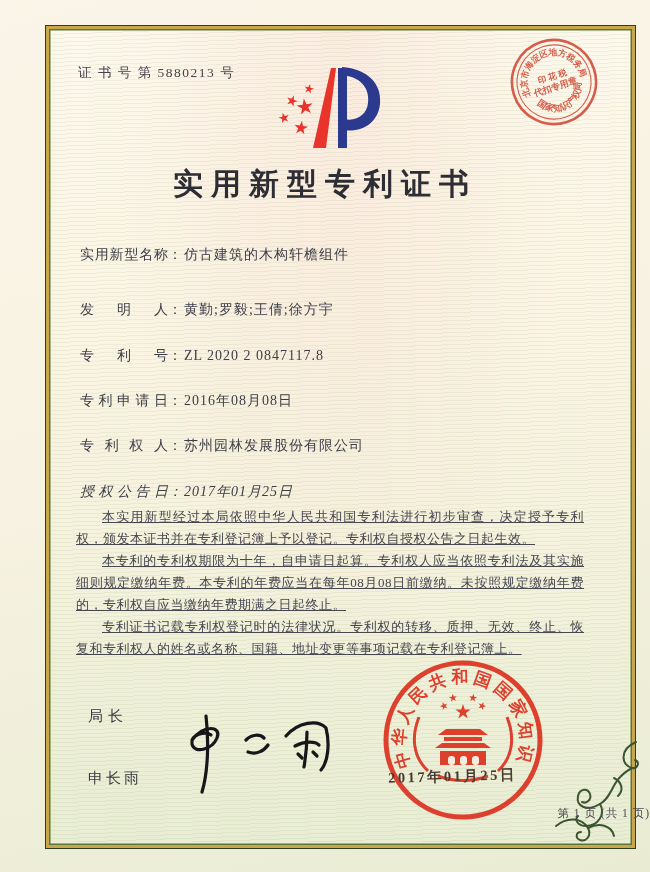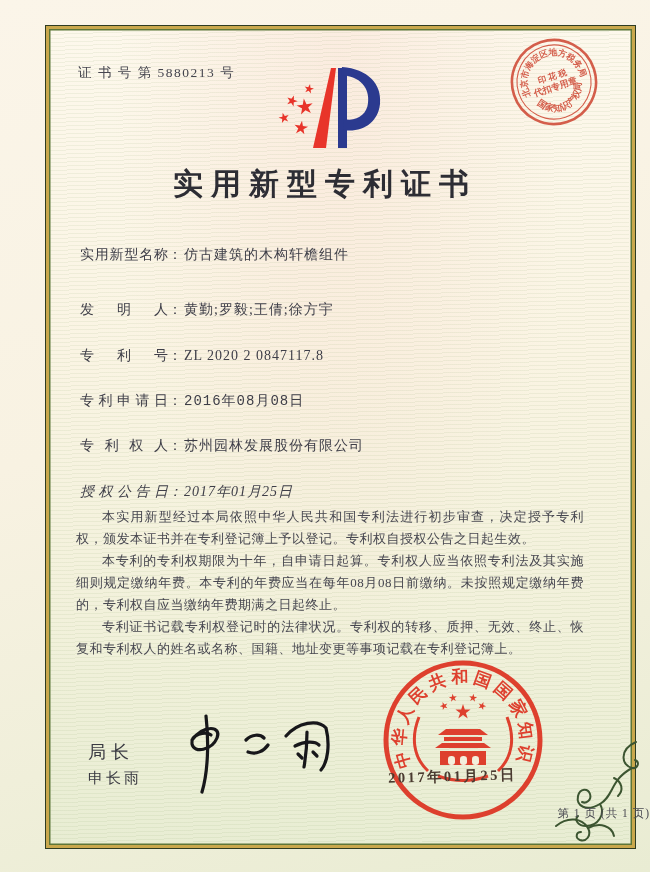--- a/index.html
+++ b/index.html
@@ -21,24 +21,24 @@
     background:repeating-linear-gradient(178deg, rgba(128,158,96,0.10) 0px, rgba(128,158,96,0.10) 1px, rgba(0,0,0,0) 1px, rgba(0,0,0,0) 4px);
     pointer-events:none;
   }
   .abs{position:absolute;}
   .cert-no{left:78px; top:64px; font-size:13.5px; color:#45454e; letter-spacing:1.5px;}
   .title{left:0; top:164px; width:650px; text-align:center; font-size:30px; font-weight:700; letter-spacing:8px; color:#2d2d34;}
   .field{left:80px; font-size:14px; color:#3e3e48; white-space:nowrap;}
   .field .lab{display:inline-block; width:88px; text-align:justify; text-align-last:justify; vertical-align:bottom;}
   .field .col{display:inline-block; margin:0 2px 0 0;}
   .field .val{letter-spacing:1px;}
-  .f0{top:246px;} .f1{top:301px;} .f2{top:347px;} .f3{top:392px;font-family:Liberation Mono, monospace;} .f4{top:437px;} .f5{top:483px;font-style:italic;}
-  .body-text{left:76px; top:506px; width:508px; font-size:13px; line-height:22px; color:#474750; text-align:justify; letter-spacing:0.5px;}
+  .f0{top:246px;} .f1{top:301px;} .f2{top:347px;} .f3{top:392px;} .f4{top:437px;} .f5{top:483px;font-style:italic;}
+  .body-text{left:76px; top:506px; width:508px; font-size:13px; line-height:22px; color:#474750; text-align:justify; letter-spacing:0.5px;text-decoration:underline;}
   .body-text p{margin:0; text-indent:2em;}
-  .sig-title{left:88px; top:740px; font-size:18px; letter-spacing:5px; color:#3a3a42;}
+  .sig-title{left:88px; top:707px; font-size:15px; letter-spacing:5px; color:#3a3a42;}
   .sig-name{left:88px; top:769px; font-size:15px; letter-spacing:3px; color:#3a3a42;}
   .footer{left:0; top:806px; width:650px; text-align:right; font-size:11.5px; color:#4a4a52; letter-spacing:1px;}
   .seal-date{left:388px; top:767px; font-size:14.5px; font-weight:700; letter-spacing:2.5px; color:#4a3b30; transform:rotate(-1.5deg);}
   .stamp-tax{left:496px; top:24px; transform:rotate(-18deg); opacity:0.88;}
   .seal-cnipa{left:378px; top:655px; opacity:0.93;}
   .signature{left:158px; top:704px;}
   .flourish{left:548px; top:738px;}
   .logo{left:258px; top:64px;}
 </style>
 </head>

